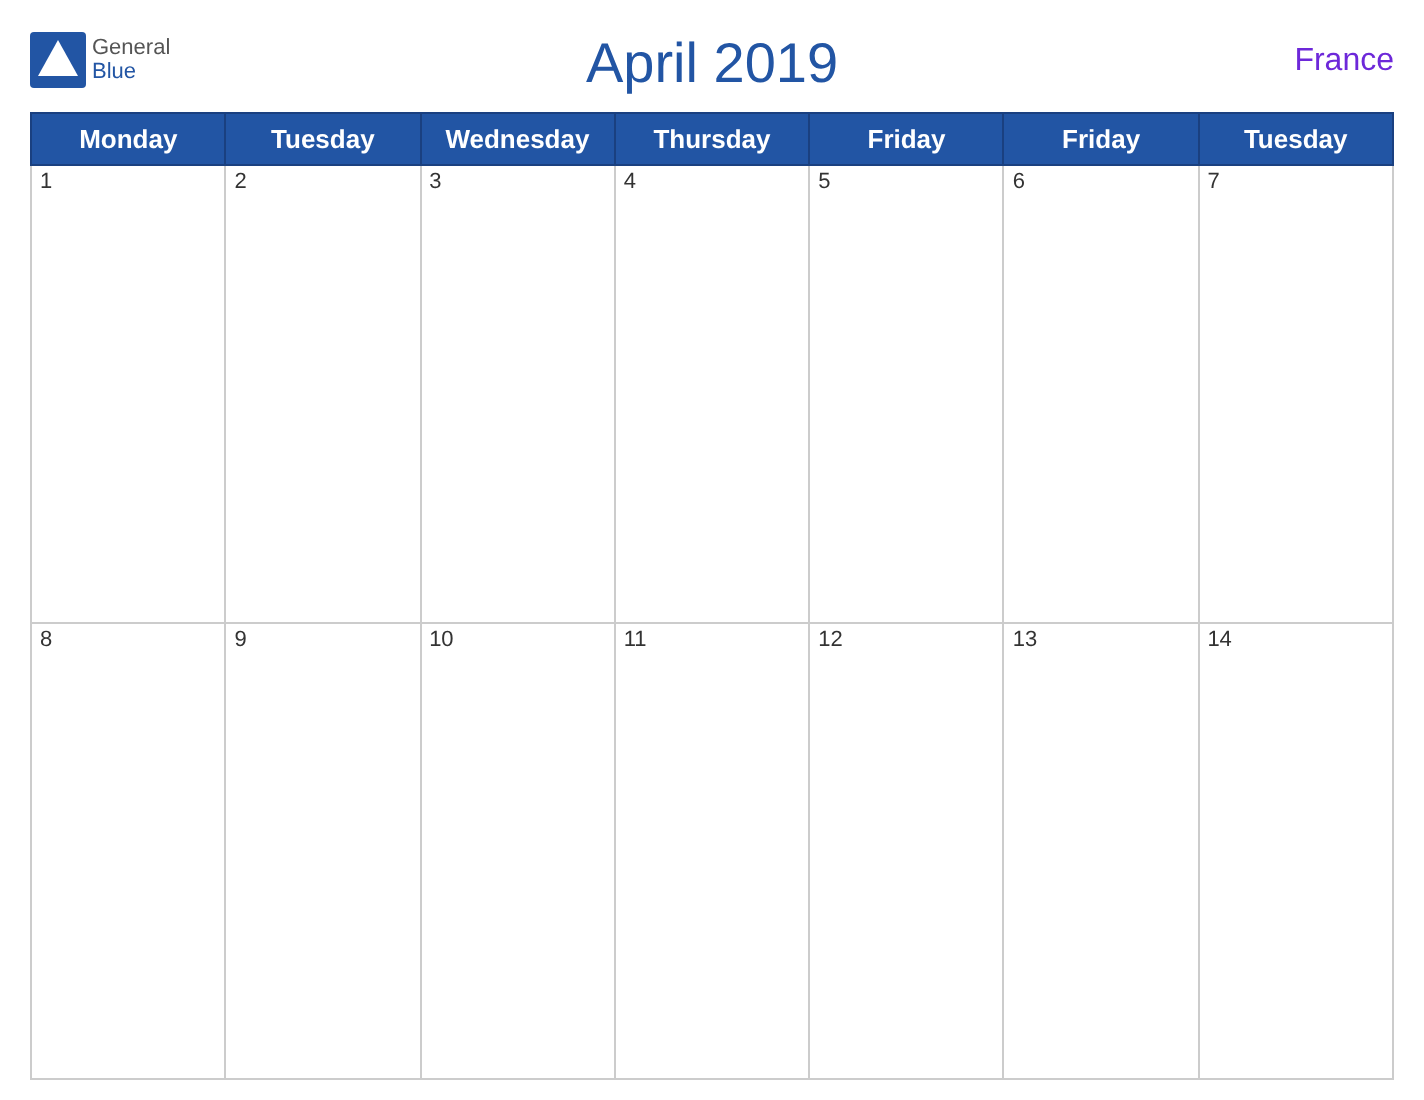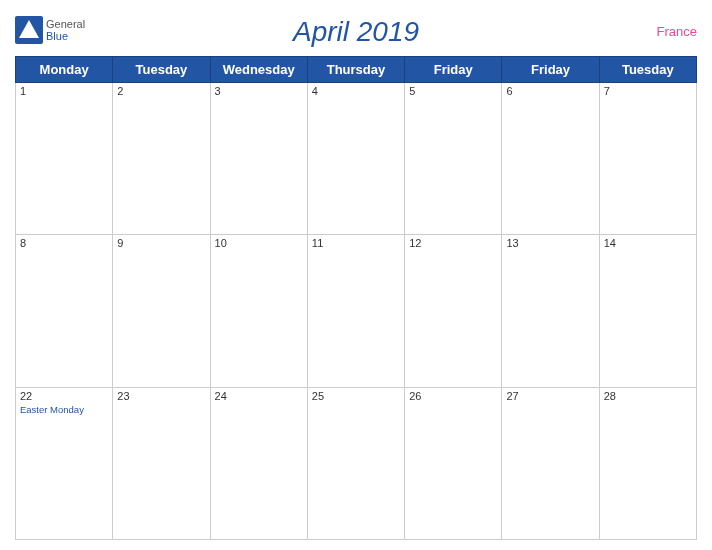--- a/index.html
+++ b/index.html
@@ -49,28 +49,27 @@
     .logo-icon {
       width: 28px;
       height: 28px;
     }
 
     .month-title {
       font-size: 28px;
       color: #2255a4;
       font-weight: normal;
       text-align: center;
-      font-style: italic;
     }
 
     .country-label {
       position: absolute;
       right: 0;
-      font-size: 13px;
-      color: #ec4899;
+      font-size: 16px;
+      color: #6d28d9;
       top: 50%;
       transform: translateY(-50%);
     }
 
     .calendar-table {
       width: 100%;
       border-collapse: collapse;
       flex: 1;
       margin-top: 4px;
     }
@@ -178,38 +177,14 @@
         <td>
           <div class="day-number">12</div>
         </td>
         <td>
           <div class="day-number">13</div>
         </td>
         <td>
           <div class="day-number">14</div>
         </td>
       </tr>
-      <tr>
-        <td>
-          <div class="day-number">22</div>
-          <div class="holiday-label">Easter Monday</div>
-        </td>
-        <td>
-          <div class="day-number">23</div>
-        </td>
-        <td>
-          <div class="day-number">24</div>
-        </td>
-        <td>
-          <div class="day-number">25</div>
-        </td>
-        <td>
-          <div class="day-number">26</div>
-        </td>
-        <td>
-          <div class="day-number">27</div>
-        </td>
-        <td>
-          <div class="day-number">28</div>
-        </td>
-      </tr>
     </tbody>
 </table>
 
 </body></html>

